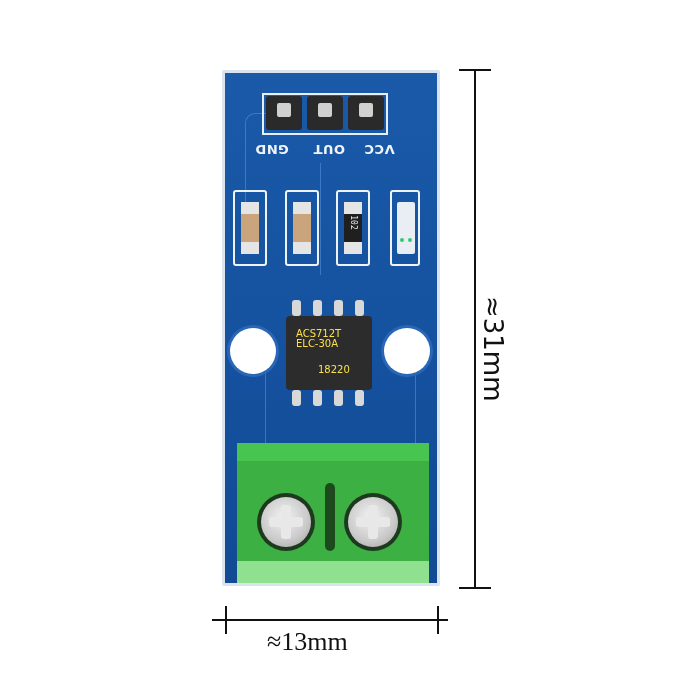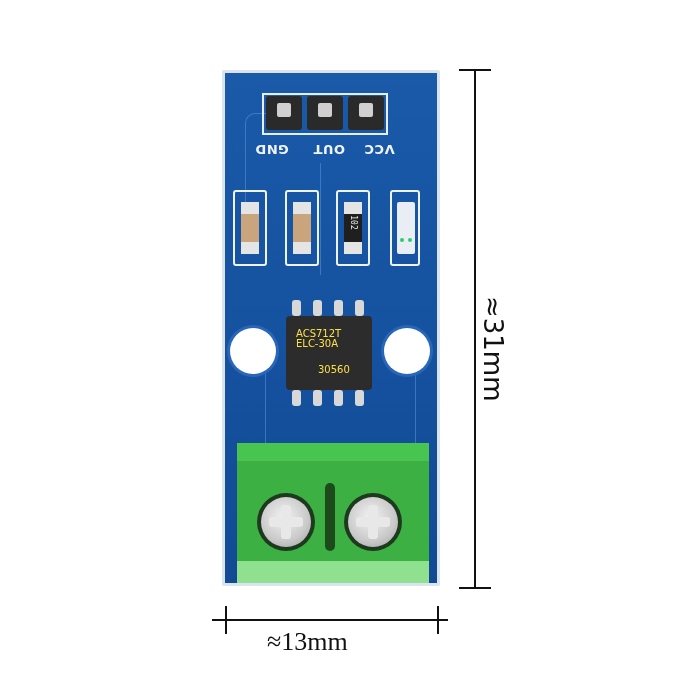--- a/index.html
+++ b/index.html
@@ -106,21 +106,21 @@
 <div class="ic-pin" style="left:334px;top:300px;"></div>
 <div class="ic-pin" style="left:355px;top:300px;"></div>
 <div class="ic-pin" style="left:292px;top:390px;"></div>
 <div class="ic-pin" style="left:313px;top:390px;"></div>
 <div class="ic-pin" style="left:334px;top:390px;"></div>
 <div class="ic-pin" style="left:355px;top:390px;"></div>
 
 <div class="abs ic">
   <span class="ic-text" style="left:10px;top:12px;">ACS712T</span>
   <span class="ic-text" style="left:10px;top:22px;">ELC-30A</span>
-  <span class="ic-text" style="left:32px;top:48px;">30560</span>
+  <span class="ic-text" style="left:32px;top:48px;">18220</span>
 </div>
 
 <div class="abs terminal">
   <div class="terminal-top"></div>
   <div class="terminal-bottom"></div>
   <div class="screw" style="left:20px;">
     <div class="screw-inner">
         <div class="screw-slot-v"></div>
         <div class="screw-slot-h"></div>
       </div>

